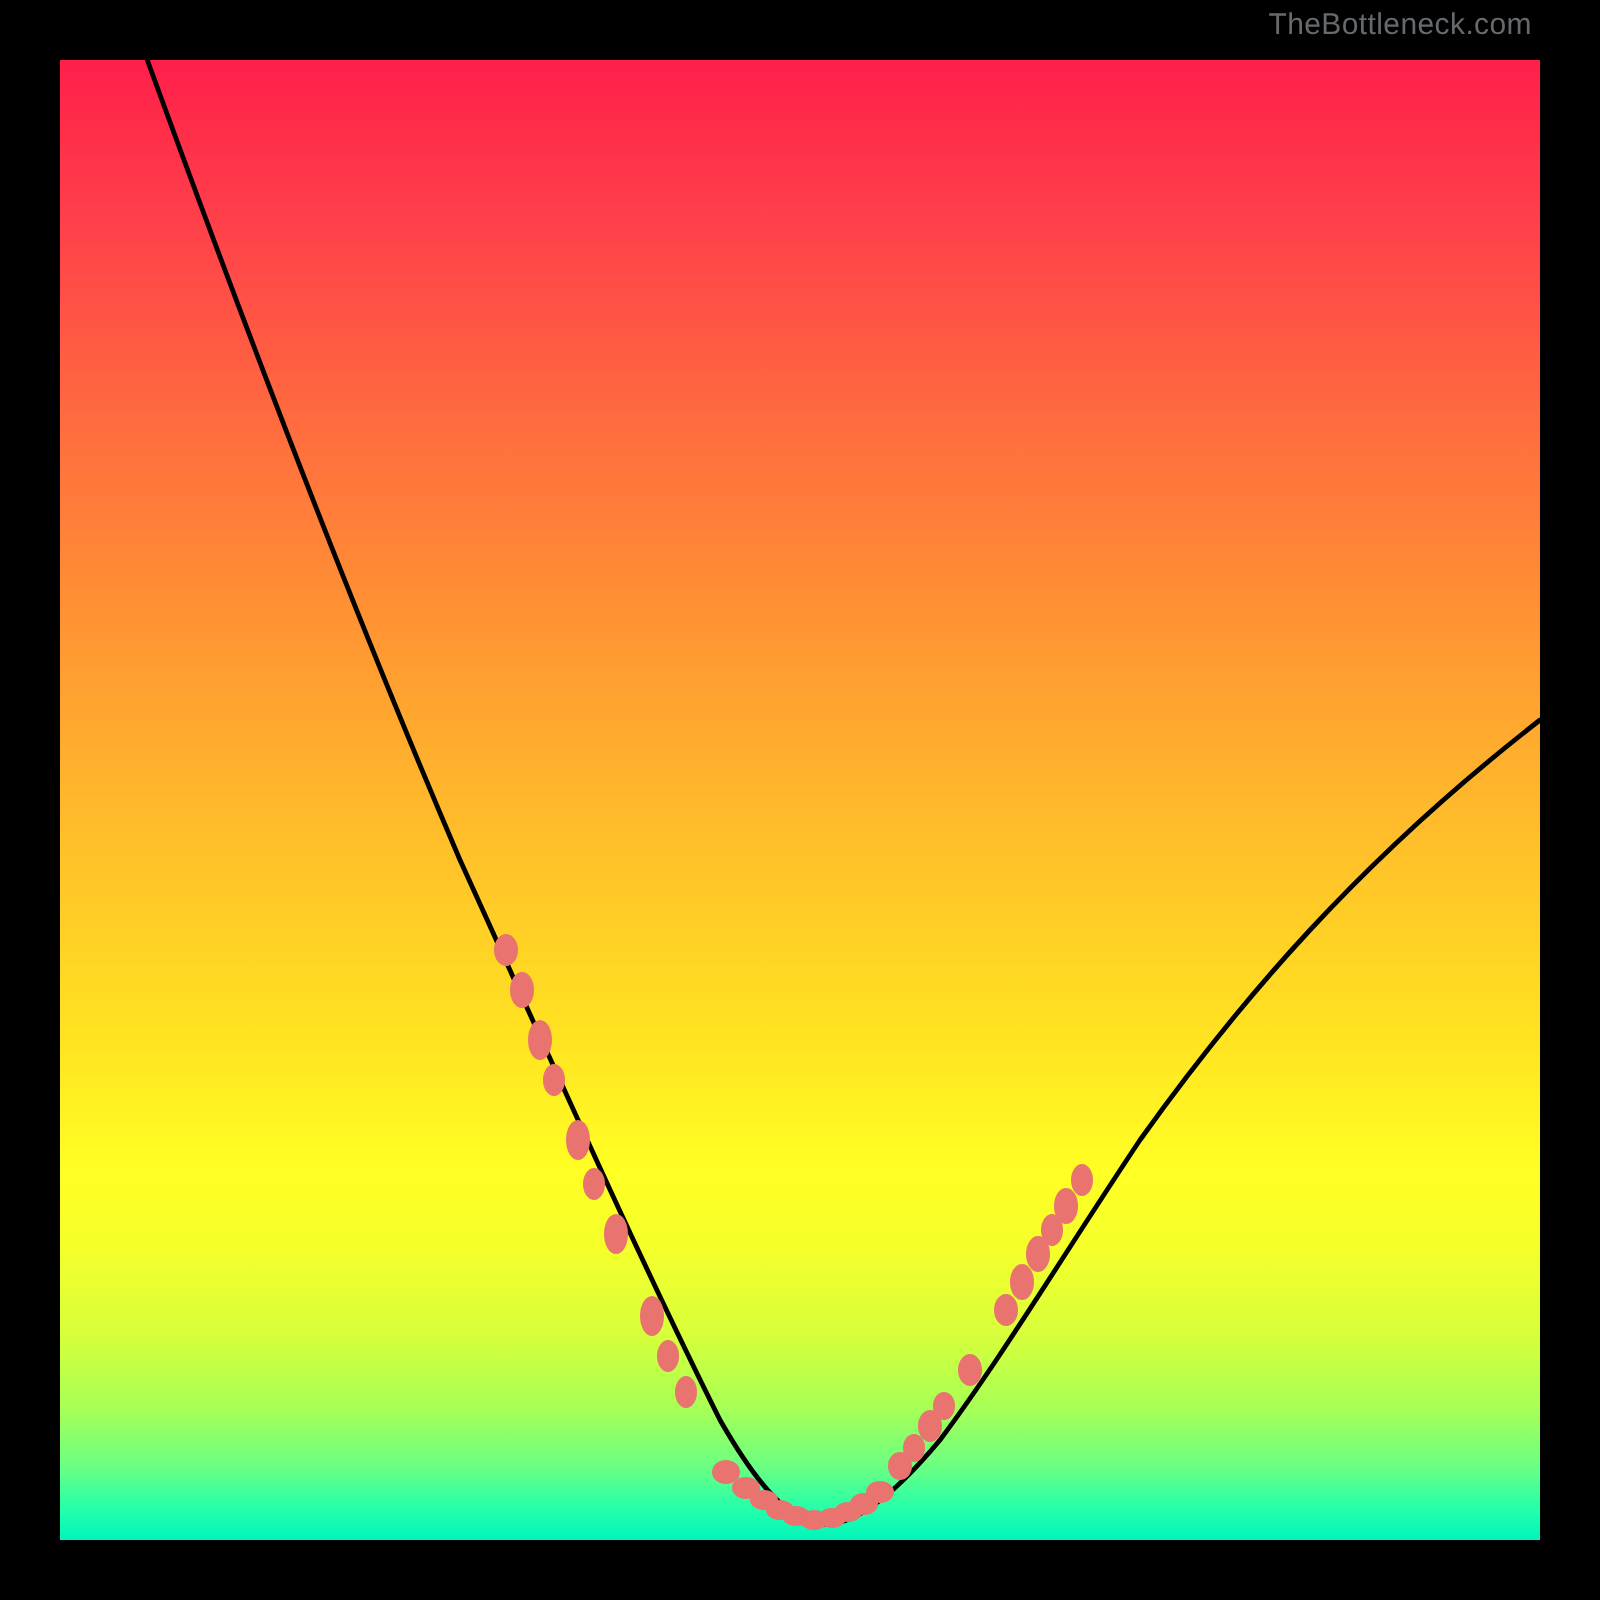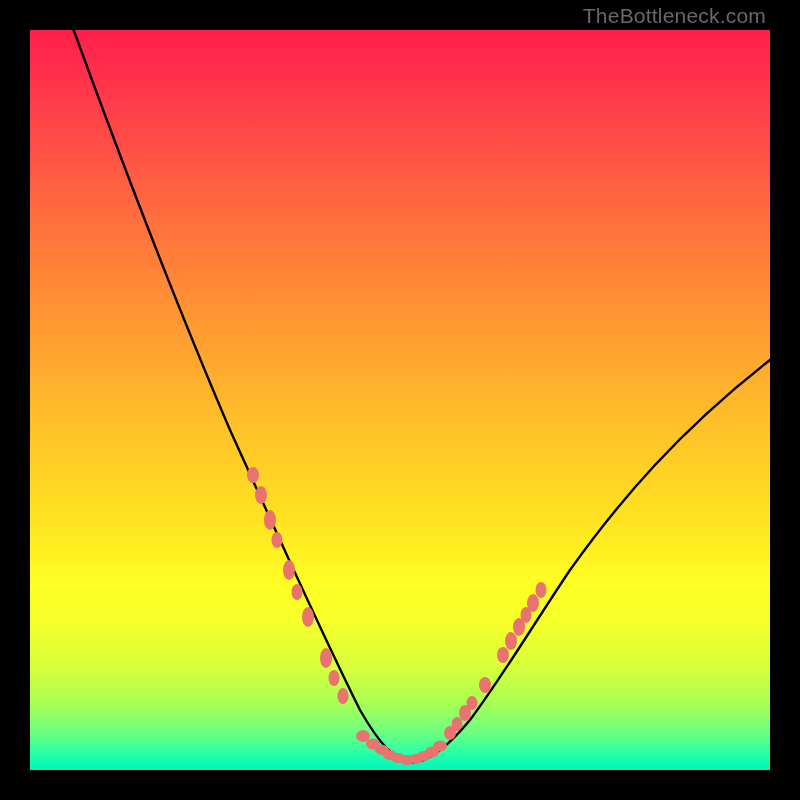--- a/index.html
+++ b/index.html
@@ -38,21 +38,21 @@
       #6cff82 95%,
       #22ffac 98%,
       #00f5bc 100%
     );
   }
   .watermark {
     position: absolute;
     top: 4px;
     right: 34px;
     color: #666a6d;
-    font-size: 21px;
+    font-size: 15px;
     font-weight: 500;
     letter-spacing: 0.2px;
     font-family: Arial, sans-serif;
   }
   svg.curve {
     position: absolute;
     left: 0;
     top: 0;
     width: 740px;
     height: 740px;

